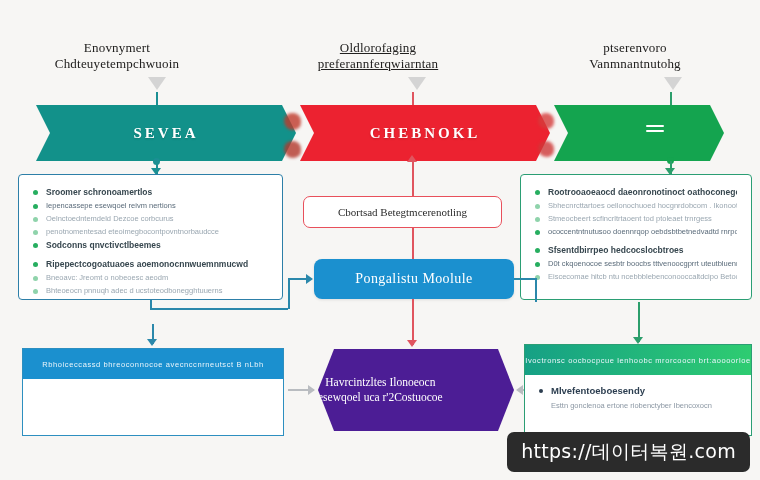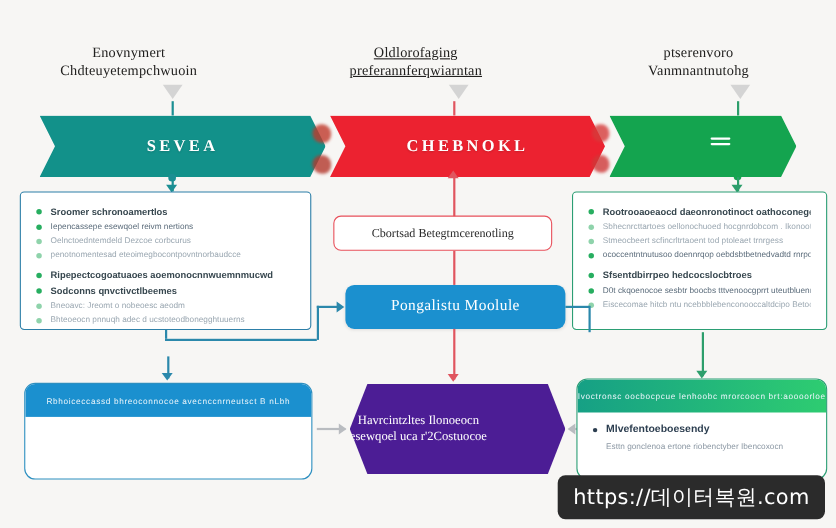--- a/index.html
+++ b/index.html
@@ -167,21 +167,21 @@
     display:flex;align-items:center;
     text-align:center;color:#fff;
     font-family:"Liberation Serif", serif;
     font-size:11.5px;line-height:15px;
     filter:blur(.35px);
   }
   .hexnode span{display:block;}
 
   
   .card{
-    position:absolute;background:#fff;border-radius:10px;overflow:hidden;
+    position:absolute;background:#fff;border-radius:0;overflow:hidden;
     box-sizing:border-box;
   }
   .card-left{left:22px;top:348px;width:262px;height:88px;border:1.6px solid #2d8fc0;}
   .card-right{left:524px;top:344px;width:228px;height:92px;border:1.6px solid #2b9e74;}
 
   .card-hd{
     height:30px;display:flex;align-items:center;justify-content:center;
     font-size:7.5px;color:#eaf5fb;letter-spacing:.6px;
     filter:blur(.6px);
   }
@@ -273,22 +273,22 @@
   <div class="ln ln-green v" style="left:670px;top:161px;height:13px;"></div>
   <div class="ah ah-down-green" style="left:665px;top:168px;"></div>
   <div class="ln ln-green v" style="left:670px;top:92px;height:13px;"></div>
 
   <div class="panel panel-left">
     <ul class="blist">
       <li class="strong">Sroomer schronoamertlos</li>
       <li>Iepencassepe esewqoel  reivm nertions</li>
       <li class="faint">Oelnctoedntemdeld Dezcoe corbcurus</li>
       <li class="faint">penotnomentesad eteoimegbocontpovntnorbaudcce</li>
+      <li class="strong">Sodconns qnvctivctlbeemes</li>
       <li class="strong gap">Ripepectcogoatuaoes aoemonocnnwuemnmucwd</li>
-      <li class="strong">Sodconns qnvctivctlbeemes</li>
       <li class="faint">Bneoavc: Jreomt o nobeoesc aeodm</li>
       <li class="faint">Bhteoeocn pnnuqh adec d ucstoteodbonegghtuuerns</li>
     </ul>
   </div>
 
   <div class="panel panel-right">
     <ul class="blist">
       <li class="strong">Rootrooaoeaocd daeonronotinoct oathoconegent</li>
       <li class="faint">Sbhecnrcttartoes  oellonochuoed hocgnrdobcom . Ikonootroc dacrtoooo</li>
       <li class="faint">Stmeocbeert scfincrltrtaoent  tod ptoleaet trnrgess</li>

